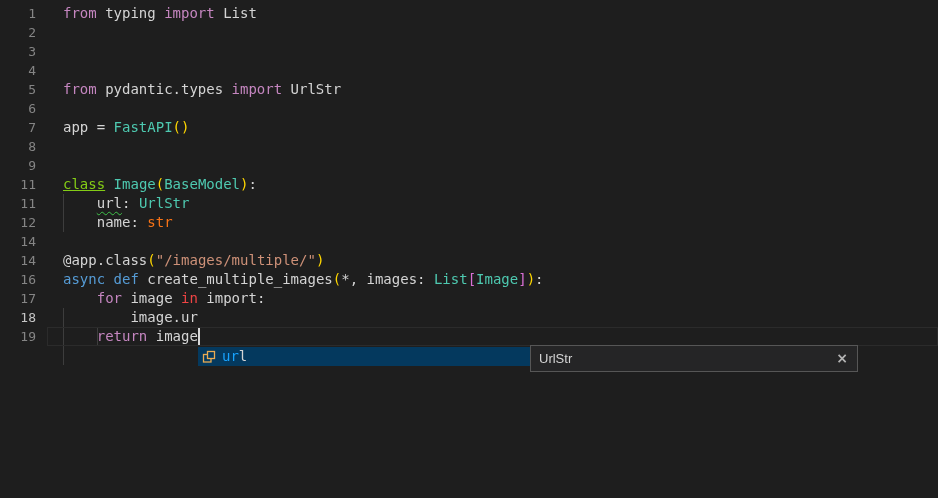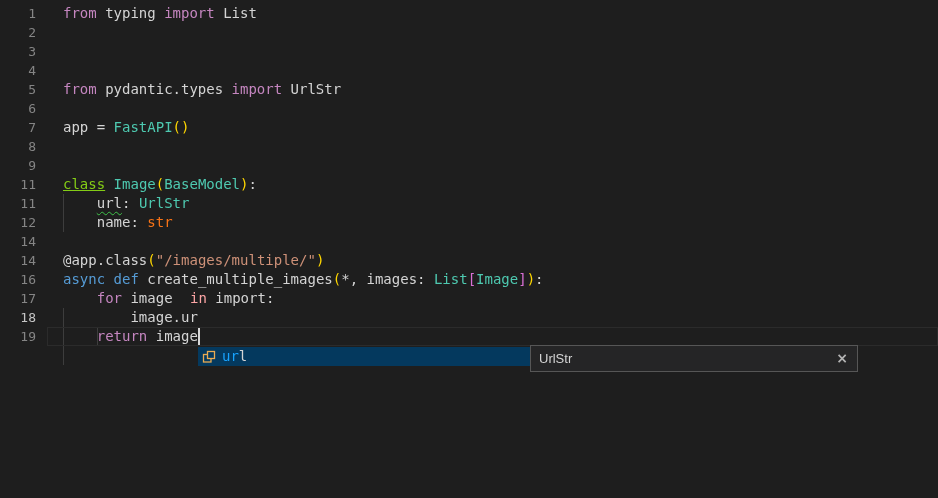--- a/index.html
+++ b/index.html
@@ -118,21 +118,21 @@
       <div class="row">
         <div class="ln">14</div>
         <div class="lt"><span style="color: rgb(212, 212, 212);">@app.class</span><span style="color: rgb(255, 215, 0);">(</span><span style="color: rgb(206, 145, 120);">"/images/multiple/"</span><span style="color: rgb(255, 215, 0);">)</span></div>
       </div>
       <div class="row">
         <div class="ln">16</div>
         <div class="lt"><span style="color: rgb(86, 156, 214);">async</span><span style="color: rgb(212, 212, 212);"> </span><span style="color: rgb(86, 156, 214);">def</span><span style="color: rgb(212, 212, 212);"> create_multiple_images</span><span style="color: rgb(255, 215, 0);">(</span><span style="color: rgb(212, 212, 212);">*, images: </span><span style="color: rgb(78, 201, 176);">List</span><span style="color: rgb(218, 112, 214);">[</span><span style="color: rgb(78, 201, 176);">Image</span><span style="color: rgb(218, 112, 214);">]</span><span style="color: rgb(255, 215, 0);">)</span><span style="color: rgb(212, 212, 212);">:</span></div>
       </div>
       <div class="row">
         <div class="ln">17</div>
-        <div class="lt"><span style="color: rgb(212, 212, 212);">    </span><span style="color: rgb(197, 134, 192);">for</span><span style="color: rgb(212, 212, 212);"> image </span><span style="color: #fca5a5; margin-left: 9px;">in</span><span style="color: rgb(212, 212, 212);"> import:</span></div>
+        <div class="lt"><span style="color: rgb(212, 212, 212);">    </span><span style="color: rgb(197, 134, 192);">for</span><span style="color: rgb(212, 212, 212);"> image </span><span style="color: #ef4444;">in</span><span style="color: rgb(212, 212, 212);"> import:</span></div>
       </div>
       <div class="row">
         <div class="ln active">18</div>
         <div class="lt"><span style="color: rgb(212, 212, 212);">        image.ur</span></div>
       </div>
       <div class="row">
         <div class="ln">19</div>
         <div class="lt"><span style="color: rgb(212, 212, 212);">    </span><span style="color: rgb(197, 134, 192);">return</span><span style="color: rgb(212, 212, 212);"> image</span></div>
       </div>
     </div>

